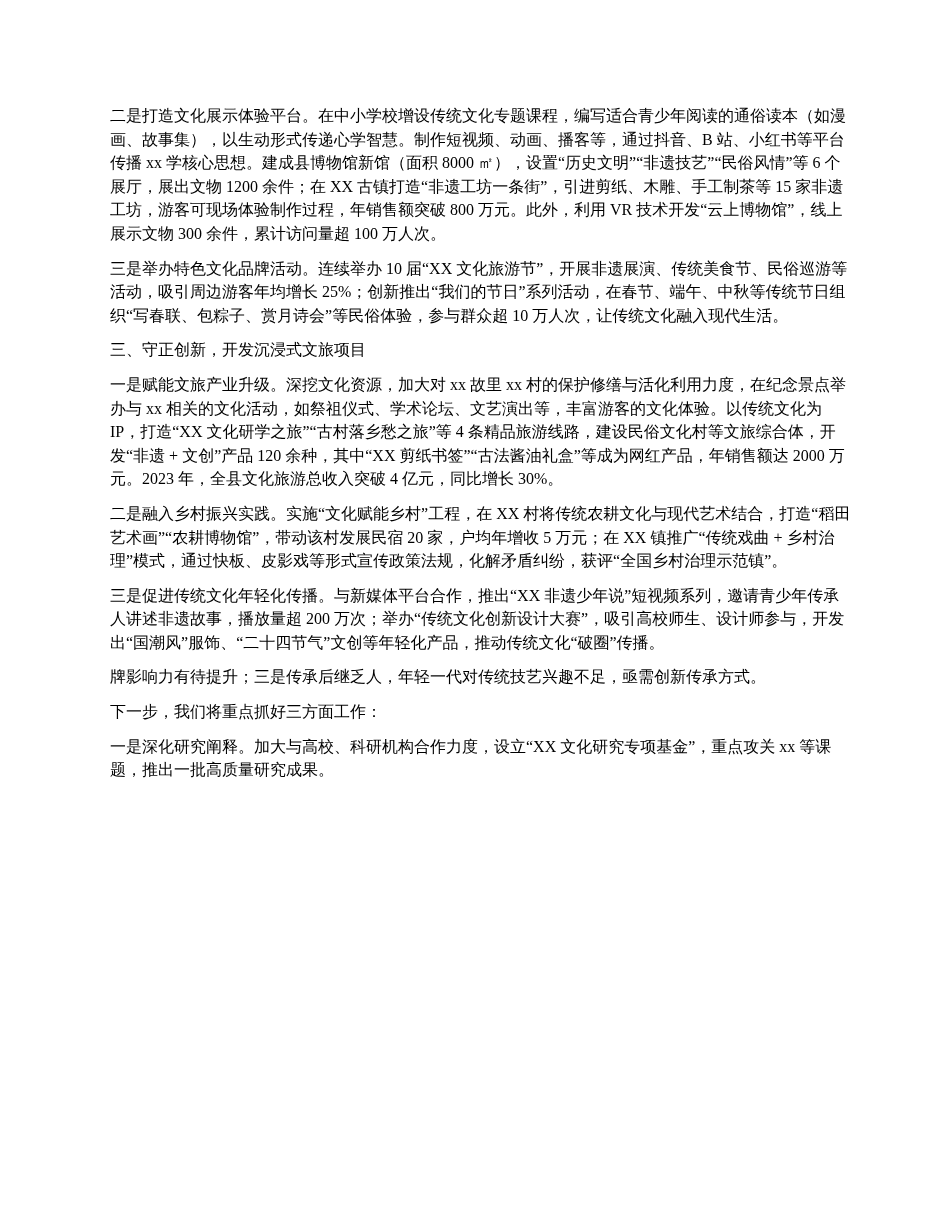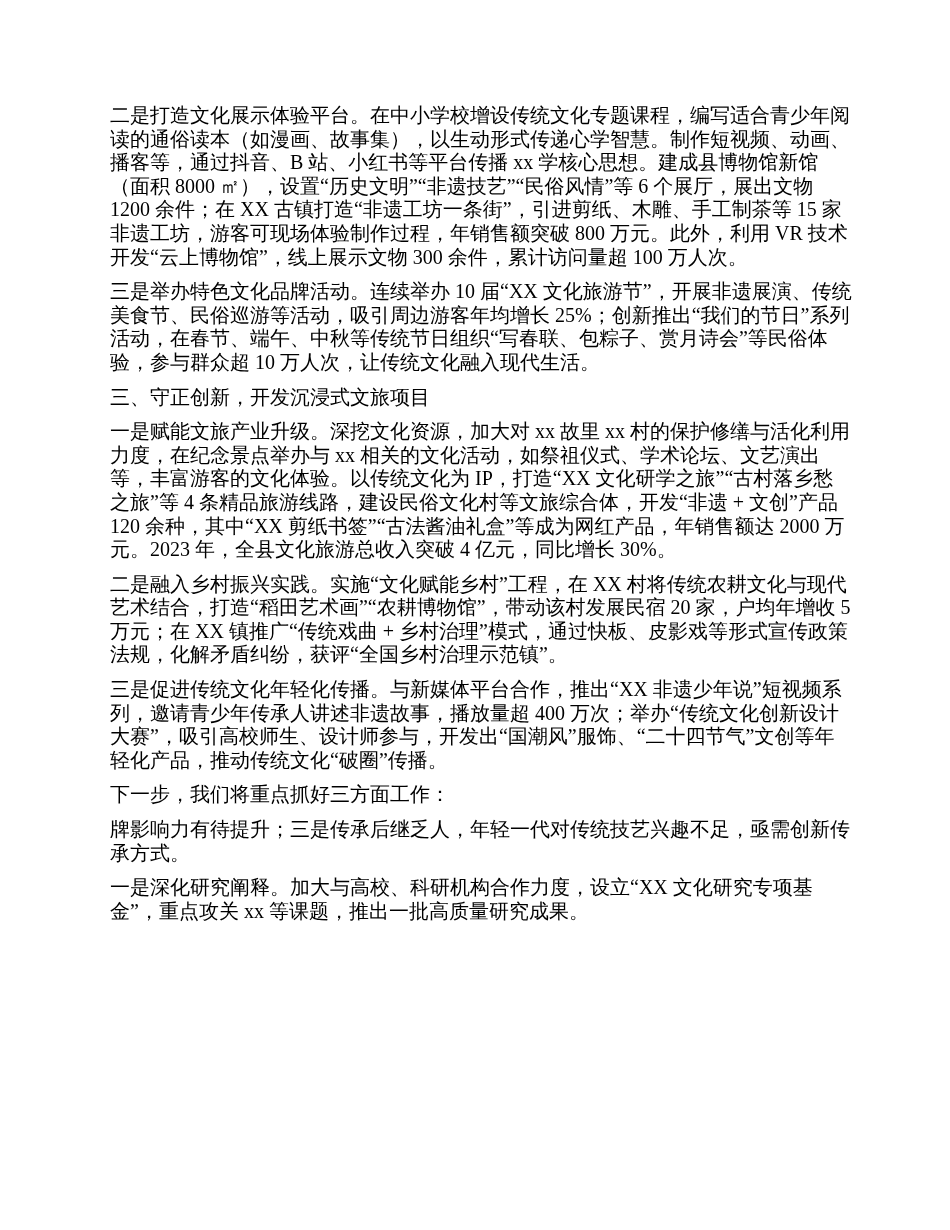--- a/index.html
+++ b/index.html
@@ -13,21 +13,21 @@
     position: relative;
     overflow: hidden;
     font-family: "Liberation Serif", "DejaVu Serif", serif;
   }
   .doc-body {
     position: absolute;
     left: 110px;
     top: 104px;
     width: 742px;
     color: #000000;
-    font-size: 20px;
+    font-size: 16px;
     line-height: 23.6px;
     text-align: left;
   }
   .doc-body p {
     margin: 0 0 11px 0;
     padding: 0;
     font-weight: normal;
   }
   .doc-body p.heading {
     font-weight: normal; 
@@ -35,17 +35,17 @@
 </style>
 </head>
 <body style="background: rgb(255, 255, 255);">
 
 <div class="doc-body" style="color: rgb(0, 0, 0);">
   <p>二是打造文化展示体验平台。在中小学校增设传统文化专题课程，编写适合青少年阅读的通俗读本（如漫画、故事集），以生动形式传递心学智慧。制作短视频、动画、播客等，通过抖音、B 站、小红书等平台传播 xx 学核心思想。建成县博物馆新馆（面积 8000 ㎡），设置“历史文明”“非遗技艺”“民俗风情”等 6 个展厅，展出文物 1200 余件；在 XX 古镇打造“非遗工坊一条街”，引进剪纸、木雕、手工制茶等 15 家非遗工坊，游客可现场体验制作过程，年销售额突破 800 万元。此外，利用 VR 技术开发“云上博物馆”，线上展示文物 300 余件，累计访问量超 100 万人次。</p>
   <p>三是举办特色文化品牌活动。连续举办 10 届“XX 文化旅游节”，开展非遗展演、传统美食节、民俗巡游等活动，吸引周边游客年均增长 25%；创新推出“我们的节日”系列活动，在春节、端午、中秋等传统节日组织“写春联、包粽子、赏月诗会”等民俗体验，参与群众超 10 万人次，让传统文化融入现代生活。</p>
   <p class="heading">三、守正创新，开发沉浸式文旅项目</p>
   <p>一是赋能文旅产业升级。深挖文化资源，加大对 xx 故里 xx 村的保护修缮与活化利用力度，在纪念景点举办与 xx 相关的文化活动，如祭祖仪式、学术论坛、文艺演出等，丰富游客的文化体验。以传统文化为 IP，打造“XX 文化研学之旅”“古村落乡愁之旅”等 4 条精品旅游线路，建设民俗文化村等文旅综合体，开发“非遗 + 文创”产品 120 余种，其中“XX 剪纸书签”“古法酱油礼盒”等成为网红产品，年销售额达 2000 万元。2023 年，全县文化旅游总收入突破 4 亿元，同比增长 30%。</p>
   <p>二是融入乡村振兴实践。实施“文化赋能乡村”工程，在 XX 村将传统农耕文化与现代艺术结合，打造“稻田艺术画”“农耕博物馆”，带动该村发展民宿 20 家，户均年增收 5 万元；在 XX 镇推广“传统戏曲 + 乡村治理”模式，通过快板、皮影戏等形式宣传政策法规，化解矛盾纠纷，获评“全国乡村治理示范镇”。</p>
-  <p>三是促进传统文化年轻化传播。与新媒体平台合作，推出“XX 非遗少年说”短视频系列，邀请青少年传承人讲述非遗故事，播放量超 400 万次；举办“传统文化创新设计大赛”，吸引高校师生、设计师参与，开发出“国潮风”服饰、“二十四节气”文创等年轻化产品，推动传统文化“破圈”传播。</p>
+  <p>三是促进传统文化年轻化传播。与新媒体平台合作，推出“XX 非遗少年说”短视频系列，邀请青少年传承人讲述非遗故事，播放量超 200 万次；举办“传统文化创新设计大赛”，吸引高校师生、设计师参与，开发出“国潮风”服饰、“二十四节气”文创等年轻化产品，推动传统文化“破圈”传播。</p>
+  <p>牌影响力有待提升；三是传承后继乏人，年轻一代对传统技艺兴趣不足，亟需创新传承方式。</p>
   <p>下一步，我们将重点抓好三方面工作：</p>
-  <p>牌影响力有待提升；三是传承后继乏人，年轻一代对传统技艺兴趣不足，亟需创新传承方式。</p>
   <p>一是深化研究阐释。加大与高校、科研机构合作力度，设立“XX 文化研究专项基金”，重点攻关 xx 等课题，推出一批高质量研究成果。</p>
 </div>
 
 </body></html>

